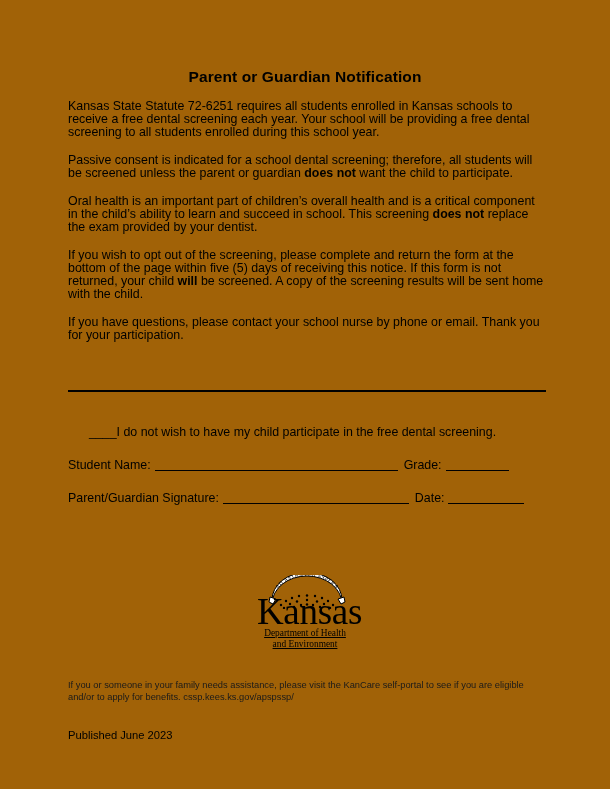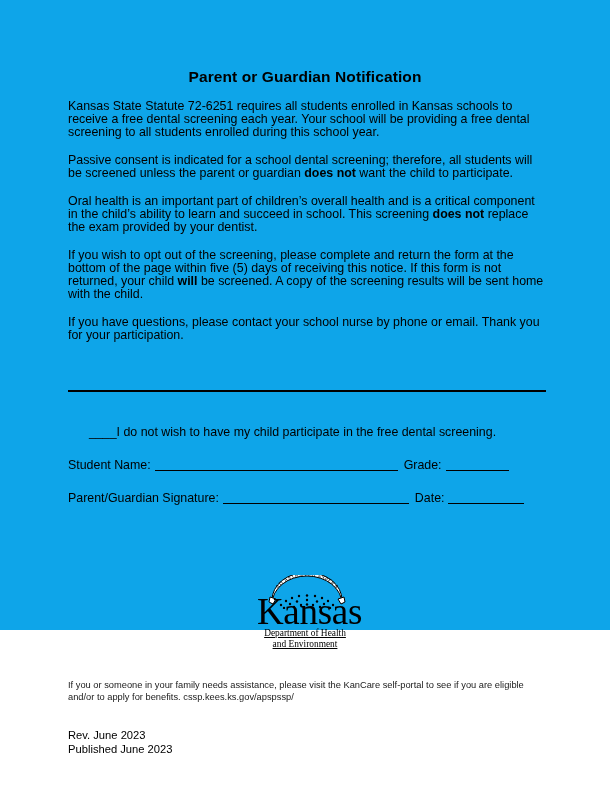--- a/index.html
+++ b/index.html
@@ -14,22 +14,22 @@
     position: relative;
     font-family: "Liberation Sans", sans-serif;
     color: #000000;
     overflow: hidden;
   }
   .page {
     position: absolute;
     left: 0;
     top: 0;
     width: 610px;
-    height: 630px;
-    background: #0ea5e9;
+    height: 789px;
+    background: #a16207;
   }
   .doc-title {
     position: absolute;
     left: 0;
     top: 68px;
     width: 610px;
     text-align: center;
     font-size: 15.5px;
     font-weight: bold;
     letter-spacing: 0.1px;
@@ -212,17 +212,16 @@
 
     <div class="logo-sub">
       <div>Department of Health</div>
       <div>and Environment</div>
     </div>
   </div>
 
   <div class="footer-note">If you or someone in your family needs assistance, please visit the KanCare self-portal to see if you are eligible and/or to apply for benefits. cssp.kees.ks.gov/apspssp/</div>
 
   <div class="rev-block">
-    <div>Rev. June 2023</div>
     <div>Published June 2023</div>
   </div>
 
 </div>
 
 </body></html>

